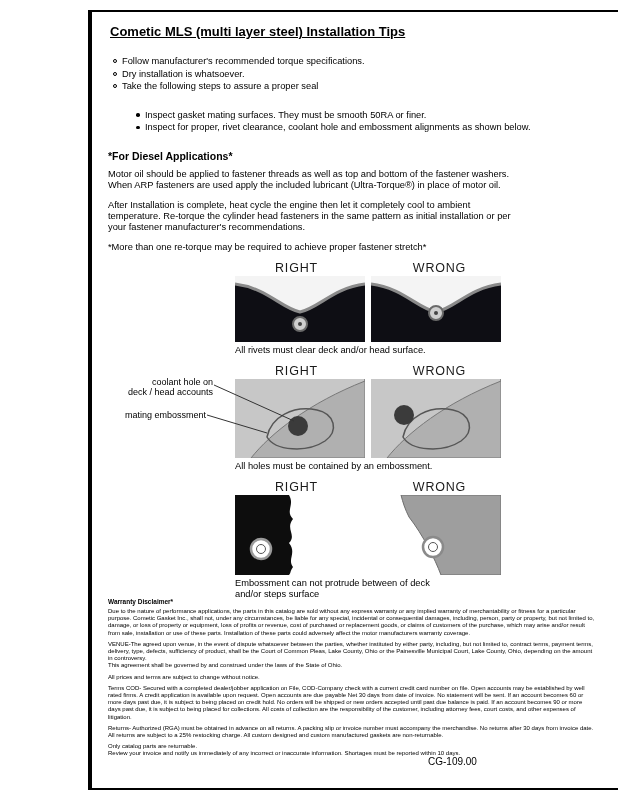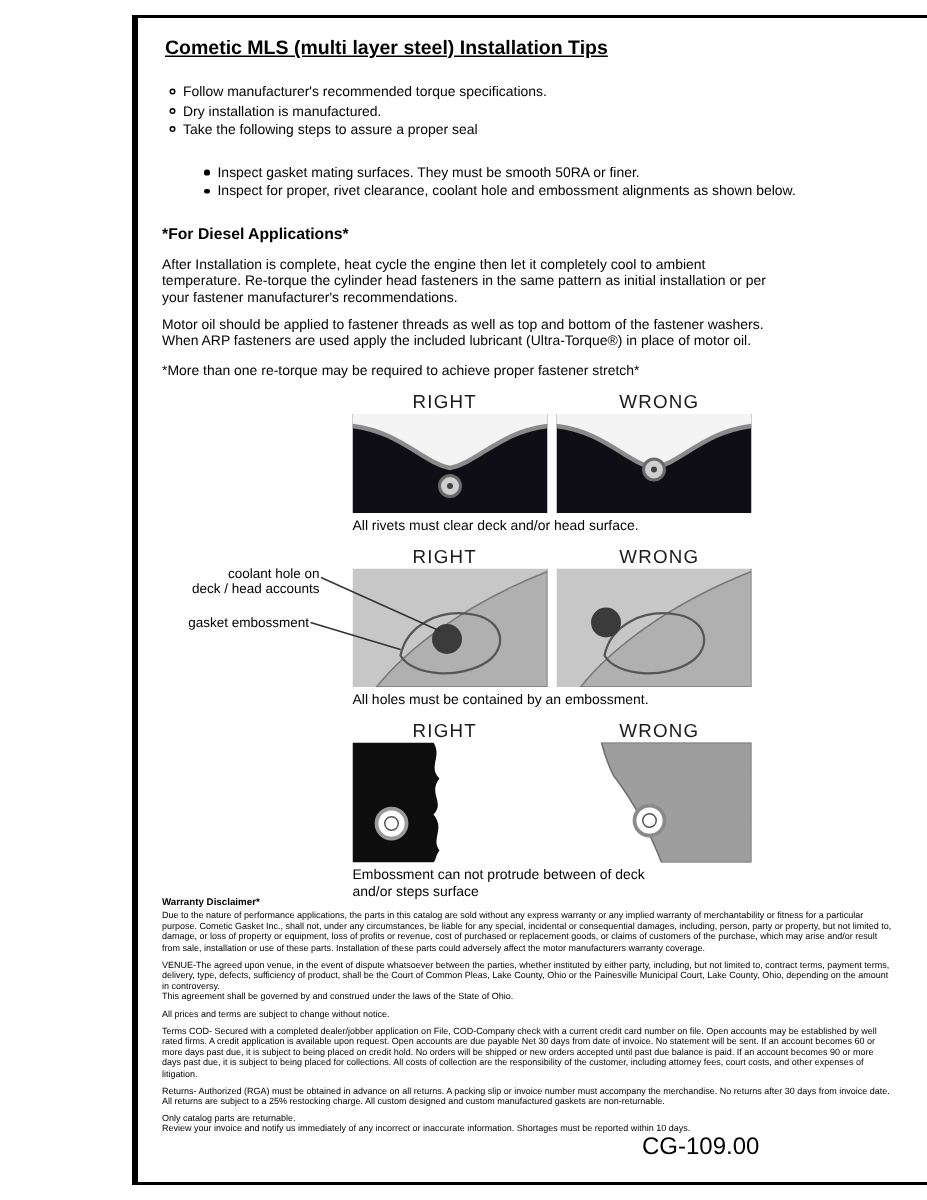--- a/index.html
+++ b/index.html
@@ -49,57 +49,57 @@
   .callout { position:absolute; font-size:9px; line-height:10.5px; text-align:right; }
   .callout-1 { left:0; top:13px; width:105px; }
   .callout-2 { left:0; top:46px; width:98px; }
   .callout-lines { position:absolute; left:0; top:0; pointer-events:none; }
 
   .warranty { position:absolute; left:16px; top:586px; width:488px; }
   .w-heading { font-size:6.5px; font-weight:bold; margin-bottom:3px; }
   .w-para { font-size:6px; line-height:7.2px; margin-bottom:4px; }
   .w-para.tight { margin-bottom:0; }
 
-  .footer-code { position:absolute; left:336px; top:744px; font-size:16px; }
+  .footer-code { position:absolute; left:336px; top:744px; font-size:10px; }
 </style>
 </head>
 <body>
 
 <div class="page">
 
   <div class="title">Cometic MLS (multi layer steel) Installation Tips</div>
 
   <ul class="bullets">
     <li>
       <span class="b-marker"></span>
       <span>Follow manufacturer's recommended torque specifications.</span>
     </li>
     <li>
       <span class="b-marker"></span>
-      <span>Dry installation is manufactured.</span>
+      <span>Dry installation is whatsoever.</span>
     </li>
     <li>
       <span class="b-marker"></span>
       <span>Take the following steps to assure a proper seal</span>
       <ul class="sub">
         <li>
           <span class="s-marker"></span>
           <span>Inspect gasket mating surfaces.  They must be smooth 50RA or finer.</span>
         </li>
         <li>
           <span class="s-marker"></span>
           <span>Inspect for proper, rivet clearance, coolant hole and embossment alignments as shown below.</span>
         </li>
       </ul>
     </li>
   </ul>
 
   <div class="diesel-heading">*For Diesel Applications*</div>
+  <div class="para">Motor oil should be applied to fastener threads as well as top and bottom of the fastener washers. When ARP fasteners are used apply the included lubricant (Ultra-Torque®) in place of motor oil.</div>
   <div class="para para-2">After Installation is complete, heat cycle the engine then let it completely cool to ambient temperature. Re-torque the cylinder head fasteners in the same pattern as initial installation or per your fastener manufacturer's recommendations.</div>
-  <div class="para">Motor oil should be applied to fastener threads as well as top and bottom of the fastener washers. When ARP fasteners are used apply the included lubricant (Ultra-Torque®) in place of motor oil.</div>
   <div class="note">*More than one re-torque may be required to achieve proper fastener stretch*</div>
 
   <div class="fig-row fig-row-first">
     <div class="fig-inner">
       <div class="fig-headers">
         <span>RIGHT</span>
         <span>WRONG</span>
       </div>
       <div class="fig-boxes">
         <svg class="diag" width="130" height="66" viewBox="0 0 130 66">
@@ -119,21 +119,21 @@
       </div>
       <div class="fig-caption">All rivets must clear deck and/or head surface.</div>
     </div>
   </div>
 
   <div class="fig-row">
     <div class="callout callout-1">
       <div>coolant hole on</div>
       <div>deck / head accounts</div>
     </div>
-    <div class="callout callout-2">gasket embossment</div>
+    <div class="callout callout-2">mating embossment</div>
     <svg class="callout-lines" width="490" height="110">
       <line x1="106" y1="21" x2="186" y2="57" stroke="#333" stroke-width="1"></line>
       <line x1="99" y1="51" x2="159" y2="69" stroke="#333" stroke-width="1"></line>
     </svg>
     <div class="fig-inner">
       <div class="fig-headers">
         <span>RIGHT</span>
         <span>WRONG</span>
       </div>
       <div class="fig-boxes">

